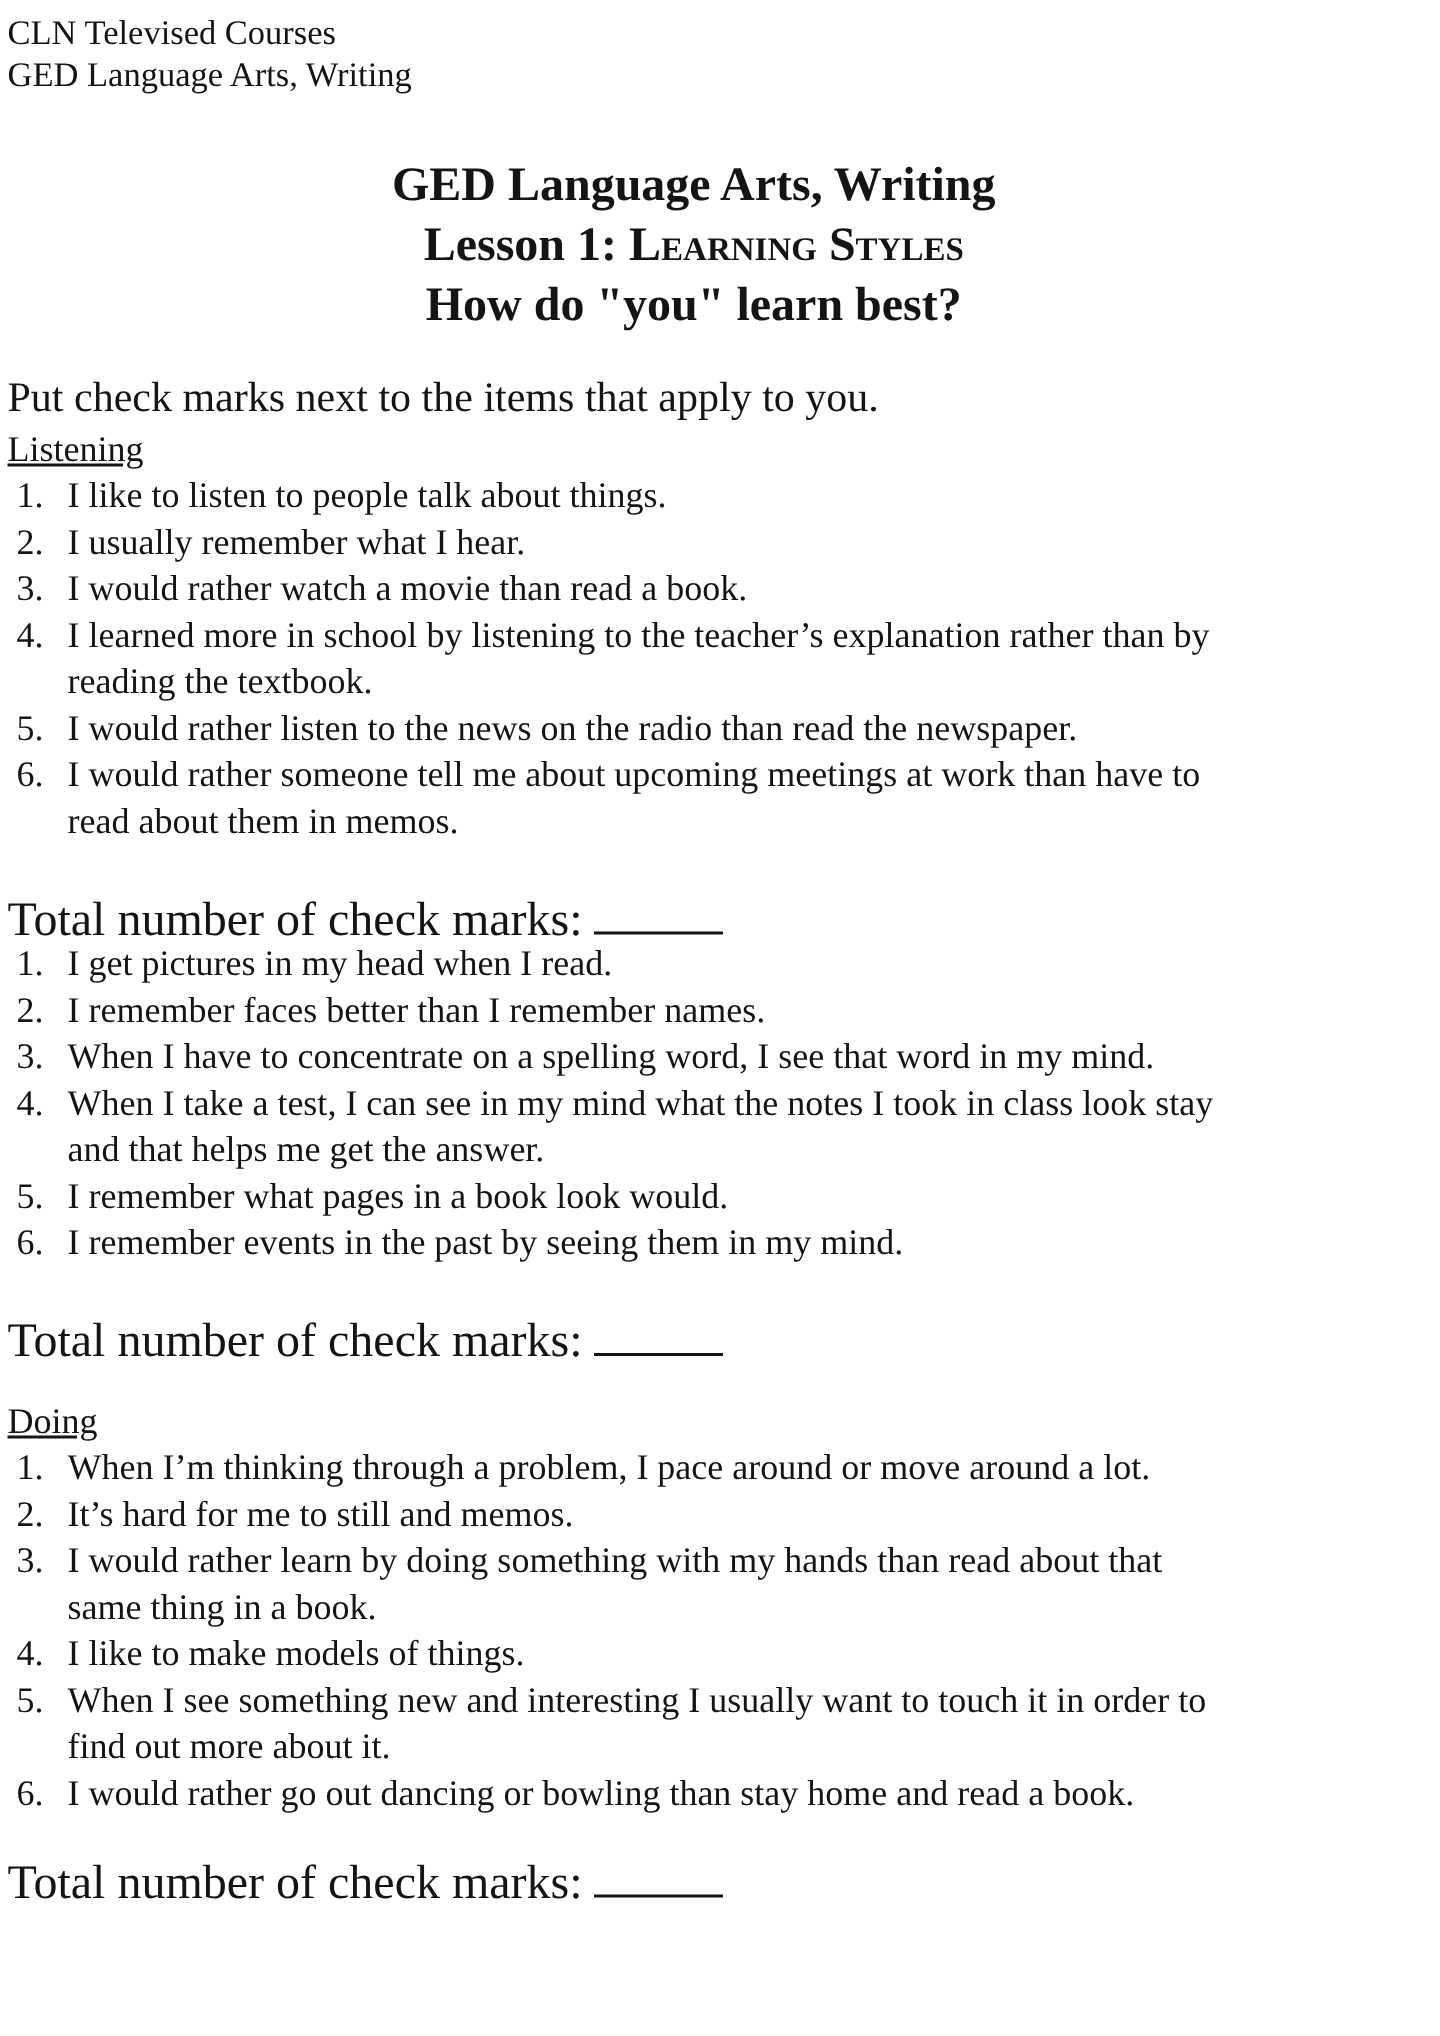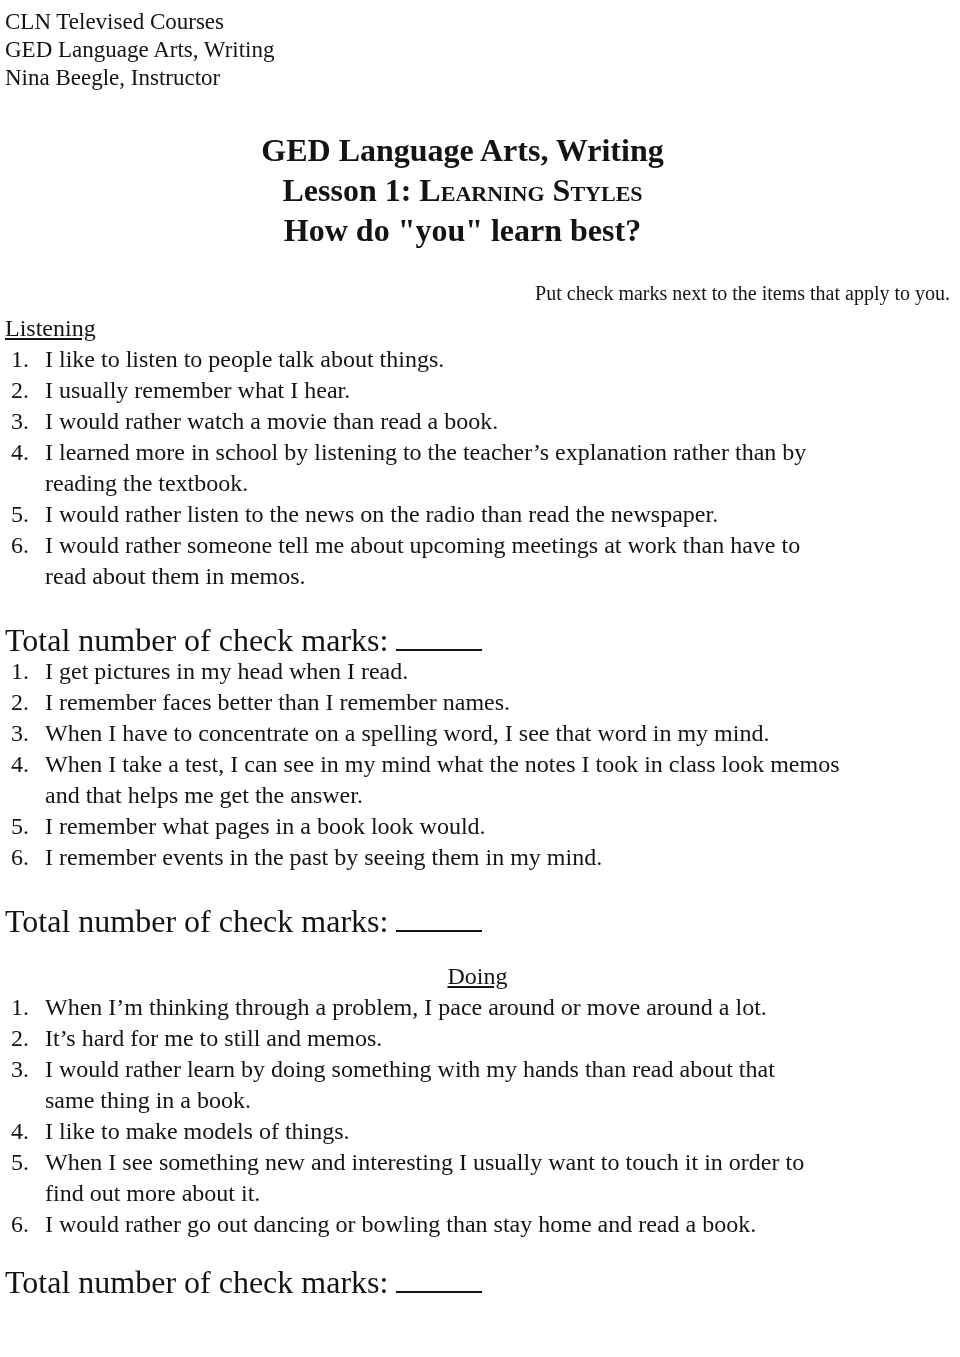--- a/index.html
+++ b/index.html
@@ -23,33 +23,32 @@
     margin-top: 38px;
     margin-right: 30px;
     text-align: center;
     font-weight: bold;
     font-size: 32px;
     line-height: 40px;
   }
   .doc-title .sc { font-variant: small-caps; }
   .instructions {
     margin: 28px 0 0 0;
-    font-size: 20px;
-    line-height: 31px;
-    text-align: right;
+    font-size: 28px;
+    line-height: 31px;
   }
   .qsection .heading {
     margin: 18px 0 0 0;
     font-size: 24px;
     line-height: 31px;
     font-weight: normal;
     text-decoration: underline;
   }
   #sections .qsection:first-child .heading { margin-top: 4px; }
-  #sections .qsection:last-child .heading { margin-top: 24px; text-align: center; }
+  #sections .qsection:last-child .heading { margin-top: 24px; }
   .items {
     list-style: none;
     margin: 0;
     padding: 0;
     font-size: 24px;
     line-height: 31px;
   }
   .item {
     position: relative;
     padding-left: 40px;
@@ -80,21 +79,20 @@
   }
 </style>
 </head>
 <body>
 
 <div class="page">
 
   <div class="doc-header">
     <div>CLN Televised Courses</div>
     <div>GED Language Arts, Writing</div>
-    <div>Nina Beegle, Instructor</div>
   </div>
 
   <div class="doc-title">
     <div>GED Language Arts, Writing</div>
     <div><span>Lesson 1: </span><span class="sc">Learning Styles</span></div>
     <div>How do "you" learn best?</div>
   </div>
 
   <p class="instructions">Put check marks next to the items that apply to you.</p>
 
@@ -151,21 +149,21 @@
       <span class="txt">I remember faces better than I remember names.</span>
     </li>
 
     <li class="item">
       <span class="num">3.</span>
       <span class="txt">When I have to concentrate on a spelling word, I see that word in my mind.</span>
     </li>
 
     <li class="item">
       <span class="num">4.</span>
-      <span class="txt">When I take a test, I can see in my mind what the notes I took in class look memos
+      <span class="txt">When I take a test, I can see in my mind what the notes I took in class look stay
 and that helps me get the answer.</span>
     </li>
 
     <li class="item">
       <span class="num">5.</span>
       <span class="txt">I remember what pages in a book look would.</span>
     </li>
 
     <li class="item">
       <span class="num">6.</span>

